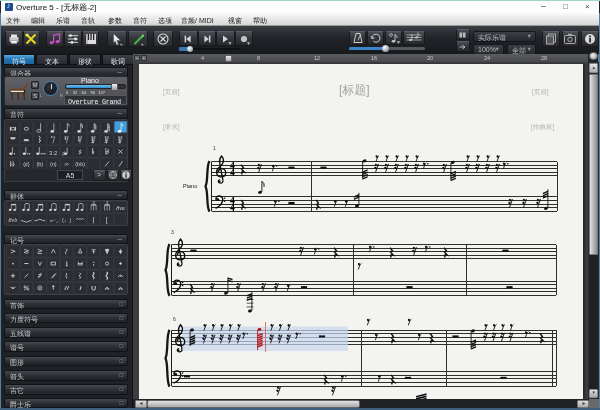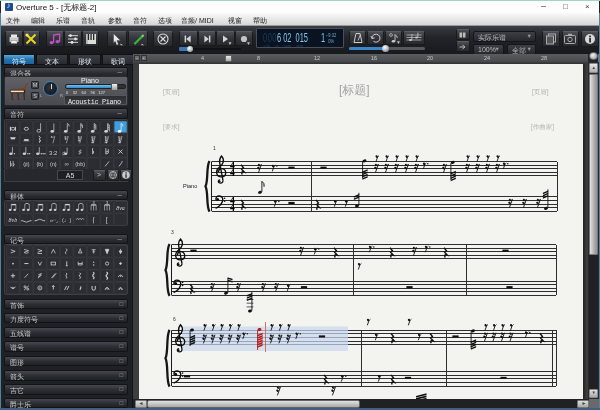--- a/index.html
+++ b/index.html
@@ -109,27 +109,20 @@
     </div>
 <div style="position:absolute;left:233.5px;top:5px;width:18.5px;height:15px;background:linear-gradient(#4b4e54,#33363b 45%,#27292e);border:1px solid #1a1a1c;border-top-color:#5a5d63;border-radius:2px;box-sizing:border-box;">
       <svg width="12" height="10" viewBox="0 0 12 10" style="position:absolute;left:50%;top:50%;transform:translate(-50%,-50%)">
         <circle cx="6" cy="5" r="3.1" fill="#c4c4c4"></circle>
       </svg>
       <span style="position:absolute;right:1px;bottom:-1px;color:#bbb;font-size:5px">▼</span>
     </div>
 <div class="abs" style="left:178px;top:21.5px;width:62px;height:2.5px;background:#101114;border-radius:1px"></div>
 <div class="abs" style="left:178px;top:21px;width:11px;height:3.5px;background:#3a78b8;border-radius:1px"></div>
 <div class="abs" style="left:186px;top:19.5px;width:6px;height:6px;background:radial-gradient(circle at 40% 35%,#fff,#9aa 70%);border-radius:3px"></div>
-<div class="abs" style="left:255px;top:2px;width:88px;height:19.5px;background:#0a1322;border:1px solid #4a4e58;border-radius:1px;overflow:hidden">
-<span class="abs" style="left:6.2px;top:0.5px;font-size:13.5px;color:#1e3c58;letter-spacing:1px;transform:scaleX(0.55);transform-origin:0 0">000</span>
-<span class="abs" style="left:20px;top:0.5px;font-size:13.5px;color:#85c8ea;transform:scaleX(0.55);transform-origin:0 0">6&nbsp;02&nbsp;&nbsp;015</span>
-<span class="abs" style="left:63.5px;top:0.5px;font-size:13.5px;color:#85c8ea;transform:scaleX(0.55);transform-origin:0 0">1</span>
-<span class="abs" style="left:69px;top:2.5px;font-size:5px;color:#6aaed0;transform:scaleX(0.8);transform-origin:0 0">⌐9:32<br>&nbsp;&nbsp;0%</span>
-<span class="abs" style="left:6px;top:14.5px;font-size:4px;color:#24445e;transform:scaleX(0.9);transform-origin:0 0">小节&nbsp;&nbsp;&nbsp;&nbsp;&nbsp;拍&nbsp;&nbsp;&nbsp;&nbsp;&nbsp;嘀嗒&nbsp;&nbsp;&nbsp;&nbsp;&nbsp;速度</span>
-</div>
 <div style="position:absolute;left:348px;top:5px;width:17px;height:14px;background:linear-gradient(#4b4e54,#33363b 45%,#27292e);border:1px solid #1a1a1c;border-top-color:#5a5d63;border-radius:2px;box-sizing:border-box;">
       <svg width="12" height="11" viewBox="0 0 12 11" style="position:absolute;left:50%;top:50%;transform:translate(-50%,-50%)">
         <path d="M4,1 L8,1 L10,10 L2,10 z" fill="none" stroke="#ccc" stroke-width="1"></path>
         <line x1="6" y1="8" x2="8.5" y2="2" stroke="#ccc" stroke-width="0.9"></line>
       </svg>
     </div>
 <div style="position:absolute;left:366px;top:5px;width:17px;height:14px;background:linear-gradient(#4b4e54,#33363b 45%,#27292e);border:1px solid #1a1a1c;border-top-color:#5a5d63;border-radius:2px;box-sizing:border-box;">
       <svg width="12" height="11" viewBox="0 0 12 11" style="position:absolute;left:50%;top:50%;transform:translate(-50%,-50%)">
         <path d="M2,6 a4,4 0 1 1 1.5,2.8 M2,6 l-1,-2.5 M2,6 l2.6,-0.6" fill="none" stroke="#ccc" stroke-width="1"></path>
       </svg>
@@ -212,21 +205,21 @@
 <div class="abs" style="left:38px;top:4px;width:15px;height:15px;border-radius:8px;background:radial-gradient(circle at 45% 40%,#2e333a,#171a1f 75%);border:1px solid #3d85b8">
         <div class="abs" style="left:7px;top:1.5px;width:1.4px;height:5.5px;background:#cdd"></div>
       </div>
 <span class="abs" style="left:35px;top:16px;font-size:4px;color:#bbb">L</span>
 <span class="abs" style="left:55px;top:16px;font-size:4px;color:#bbb">R</span>
 <span class="abs" style="left:76px;top:-0.5px;font-size:7px;color:#f2f2f2">Piano</span>
 <div class="abs" style="left:60px;top:7px;width:61px;height:4.5px;background:#2e3034;border-radius:2px;border:0.5px solid #222"></div>
 <div class="abs" style="left:60.5px;top:7.5px;width:52px;height:3.5px;background:linear-gradient(#70c2f2,#2e88c8);border-radius:2px"></div>
 <div class="abs" style="left:106px;top:5.5px;width:6.5px;height:8px;background:linear-gradient(#f2f2f2,#9a9a9a);border-radius:1.5px;border:0.5px solid #555"></div>
 <span class="abs" style="left:61px;top:13px;font-size:4px;color:#e0e0e0">0&nbsp;&nbsp;&nbsp;&nbsp;32&nbsp;&nbsp;&nbsp;&nbsp;64&nbsp;&nbsp;&nbsp;&nbsp;96&nbsp;&nbsp;&nbsp;127</span>
-<div class="abs" style="left:59px;top:18px;width:63px;height:10px;background:linear-gradient(#2c2e33,#3a3c42);border:1px solid #55575d;border-radius:1px;color:#ececec;font-size:6.8px;padding:1.5px 0 0 3px;font-family:'Liberation Mono',monospace;letter-spacing:-0.3px">Acoustic Piano</div>
+<div class="abs" style="left:59px;top:18px;width:63px;height:10px;background:linear-gradient(#2c2e33,#3a3c42);border:1px solid #55575d;border-radius:1px;color:#ececec;font-size:6.8px;padding:1.5px 0 0 3px;font-family:'Liberation Mono',monospace;letter-spacing:-0.3px">Overture Grand</div>
 </div>
 <div class="abs" style="left:3px;top:43px;width:124px;height:10.5px;background:linear-gradient(#45484e,#2b2d33 55%,#202226);border:1px solid #121316;border-radius:2px;color:#ccc;font-size:7px;padding:1px 0 0 5px">音符<span style="position:absolute;right:5px;top:-1px;font-size:8px;color:#aaa">–</span></div>
 <div class="abs" style="left:3px;top:53.5px;width:124px;height:50.5px;background:#26282d;border:1px solid #3c3e44;border-radius:2px">
 <svg width="122" height="61" viewBox="0 0 122 61" style="position:absolute;left:0;top:0">
         <rect x="1.5" y="1.0" width="12.9" height="11.8" rx="1" fill="#2b2d33" stroke="#3f4148" stroke-width="0.6"></rect>
         <rect x="4.9" y="6.799999999999999" width="1" height="4" fill="#d5d5d5"></rect>
         <rect x="9.9" y="6.799999999999999" width="1" height="4" fill="#d5d5d5"></rect>
         <ellipse cx="7.9" cy="8.799999999999999" rx="2" ry="1.4" fill="none" stroke="#d5d5d5" stroke-width="0.8"></ellipse>
         <rect x="14.95" y="1.0" width="12.9" height="11.8" rx="1" fill="#2b2d33" stroke="#3f4148" stroke-width="0.6"></rect>
         <ellipse cx="21.35" cy="8.799999999999999" rx="2.1" ry="1.5" fill="none" stroke="#d5d5d5" stroke-width="0.8"></ellipse>

